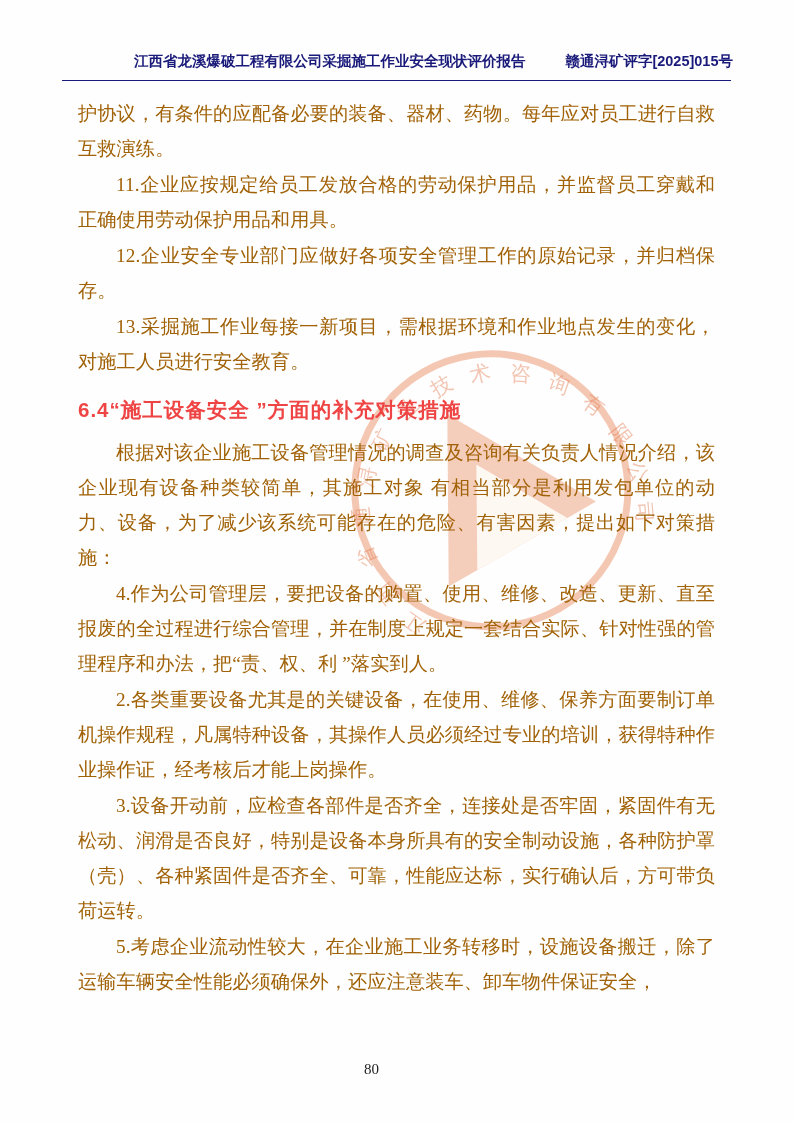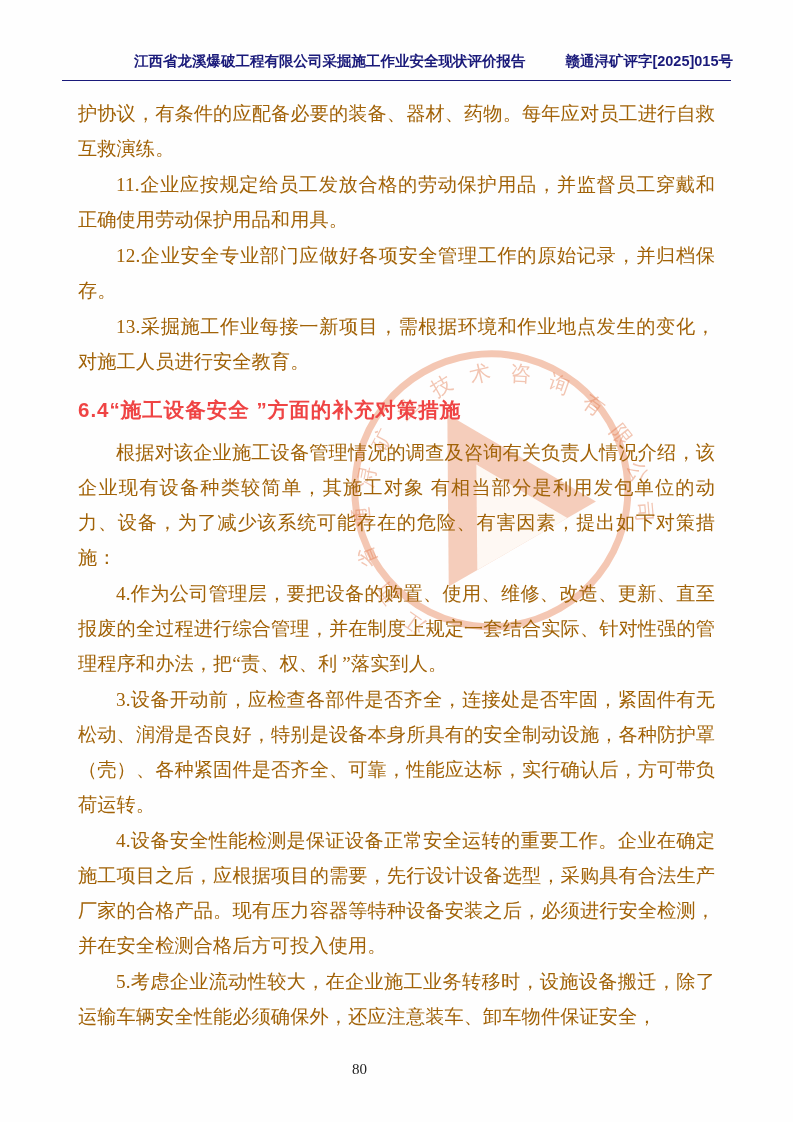--- a/index.html
+++ b/index.html
@@ -155,21 +155,21 @@
     line-height: 38px;
     font-weight: bold;
     font-family: "Liberation Sans", sans-serif;
     letter-spacing: 1px;
     color: #ef4444;
   }
 
   
   .footer {
     position: absolute;
-    left: 0;
+    left: 12px;
     bottom: 44px;
     width: 719px;
     text-align: center;
     font-size: 15px;
     font-family: "Liberation Serif", "DejaVu Serif", serif;
     color: #222;
     z-index: 3;
   }
 </style>
 </head>
@@ -213,22 +213,22 @@
   <div class="content">
     <p class="para">护协议，有条件的应配备必要的装备、器材、药物。每年应对员工进行自救互救演练。</p>
     <p class="para indent">11.企业应按规定给员工发放合格的劳动保护用品，并监督员工穿戴和正确使用劳动保护用品和用具。</p>
     <p class="para indent">12.企业安全专业部门应做好各项安全管理工作的原始记录，并归档保存。</p>
     <p class="para indent">13.采掘施工作业每接一新项目，需根据环境和作业地点发生的变化，对施工人员进行安全教育。</p>
 
     <h2 class="heading">6.4“施工设备安全 ”方面的补充对策措施</h2>
 
     <p class="para indent">根据对该企业施工设备管理情况的调查及咨询有关负责人情况介绍，该企业现有设备种类较简单，其施工对象 有相当部分是利用发包单位的动力、设备，为了减少该系统可能存在的危险、有害因素，提出如下对策措施：</p>
     <p class="para indent">4.作为公司管理层，要把设备的购置、使用、维修、改造、更新、直至报废的全过程进行综合管理，并在制度上规定一套结合实际、针对性强的管理程序和办法，把“责、权、利 ”落实到人。</p>
+    <p class="para indent">2.各类重要设备尤其是的关键设备，在使用、维修、保养方面要制订单机操作规程，凡属特种设备，其操作人员必须经过专业的培训，获得特种作业操作证，经考核后才能上岗操作。</p>
     <p class="para indent">3.设备开动前，应检查各部件是否齐全，连接处是否牢固，紧固件有无松动、润滑是否良好，特别是设备本身所具有的安全制动设施，各种防护罩（壳）、各种紧固件是否齐全、可靠，性能应达标，实行确认后，方可带负荷运转。</p>
-    <p class="para indent">4.设备安全性能检测是保证设备正常安全运转的重要工作。企业在确定施工项目之后，应根据项目的需要，先行设计设备选型，采购具有合法生产厂家的合格产品。现有压力容器等特种设备安装之后，必须进行安全检测，并在安全检测合格后方可投入使用。</p>
     <p class="para indent">5.考虑企业流动性较大，在企业施工业务转移时，设施设备搬迁，除了运输车辆安全性能必须确保外，还应注意装车、卸车物件保证安全，</p>
   </div>
 
   <div class="footer">
     <span>80</span>
   </div>
 
 </div>
 
 </body></html>

